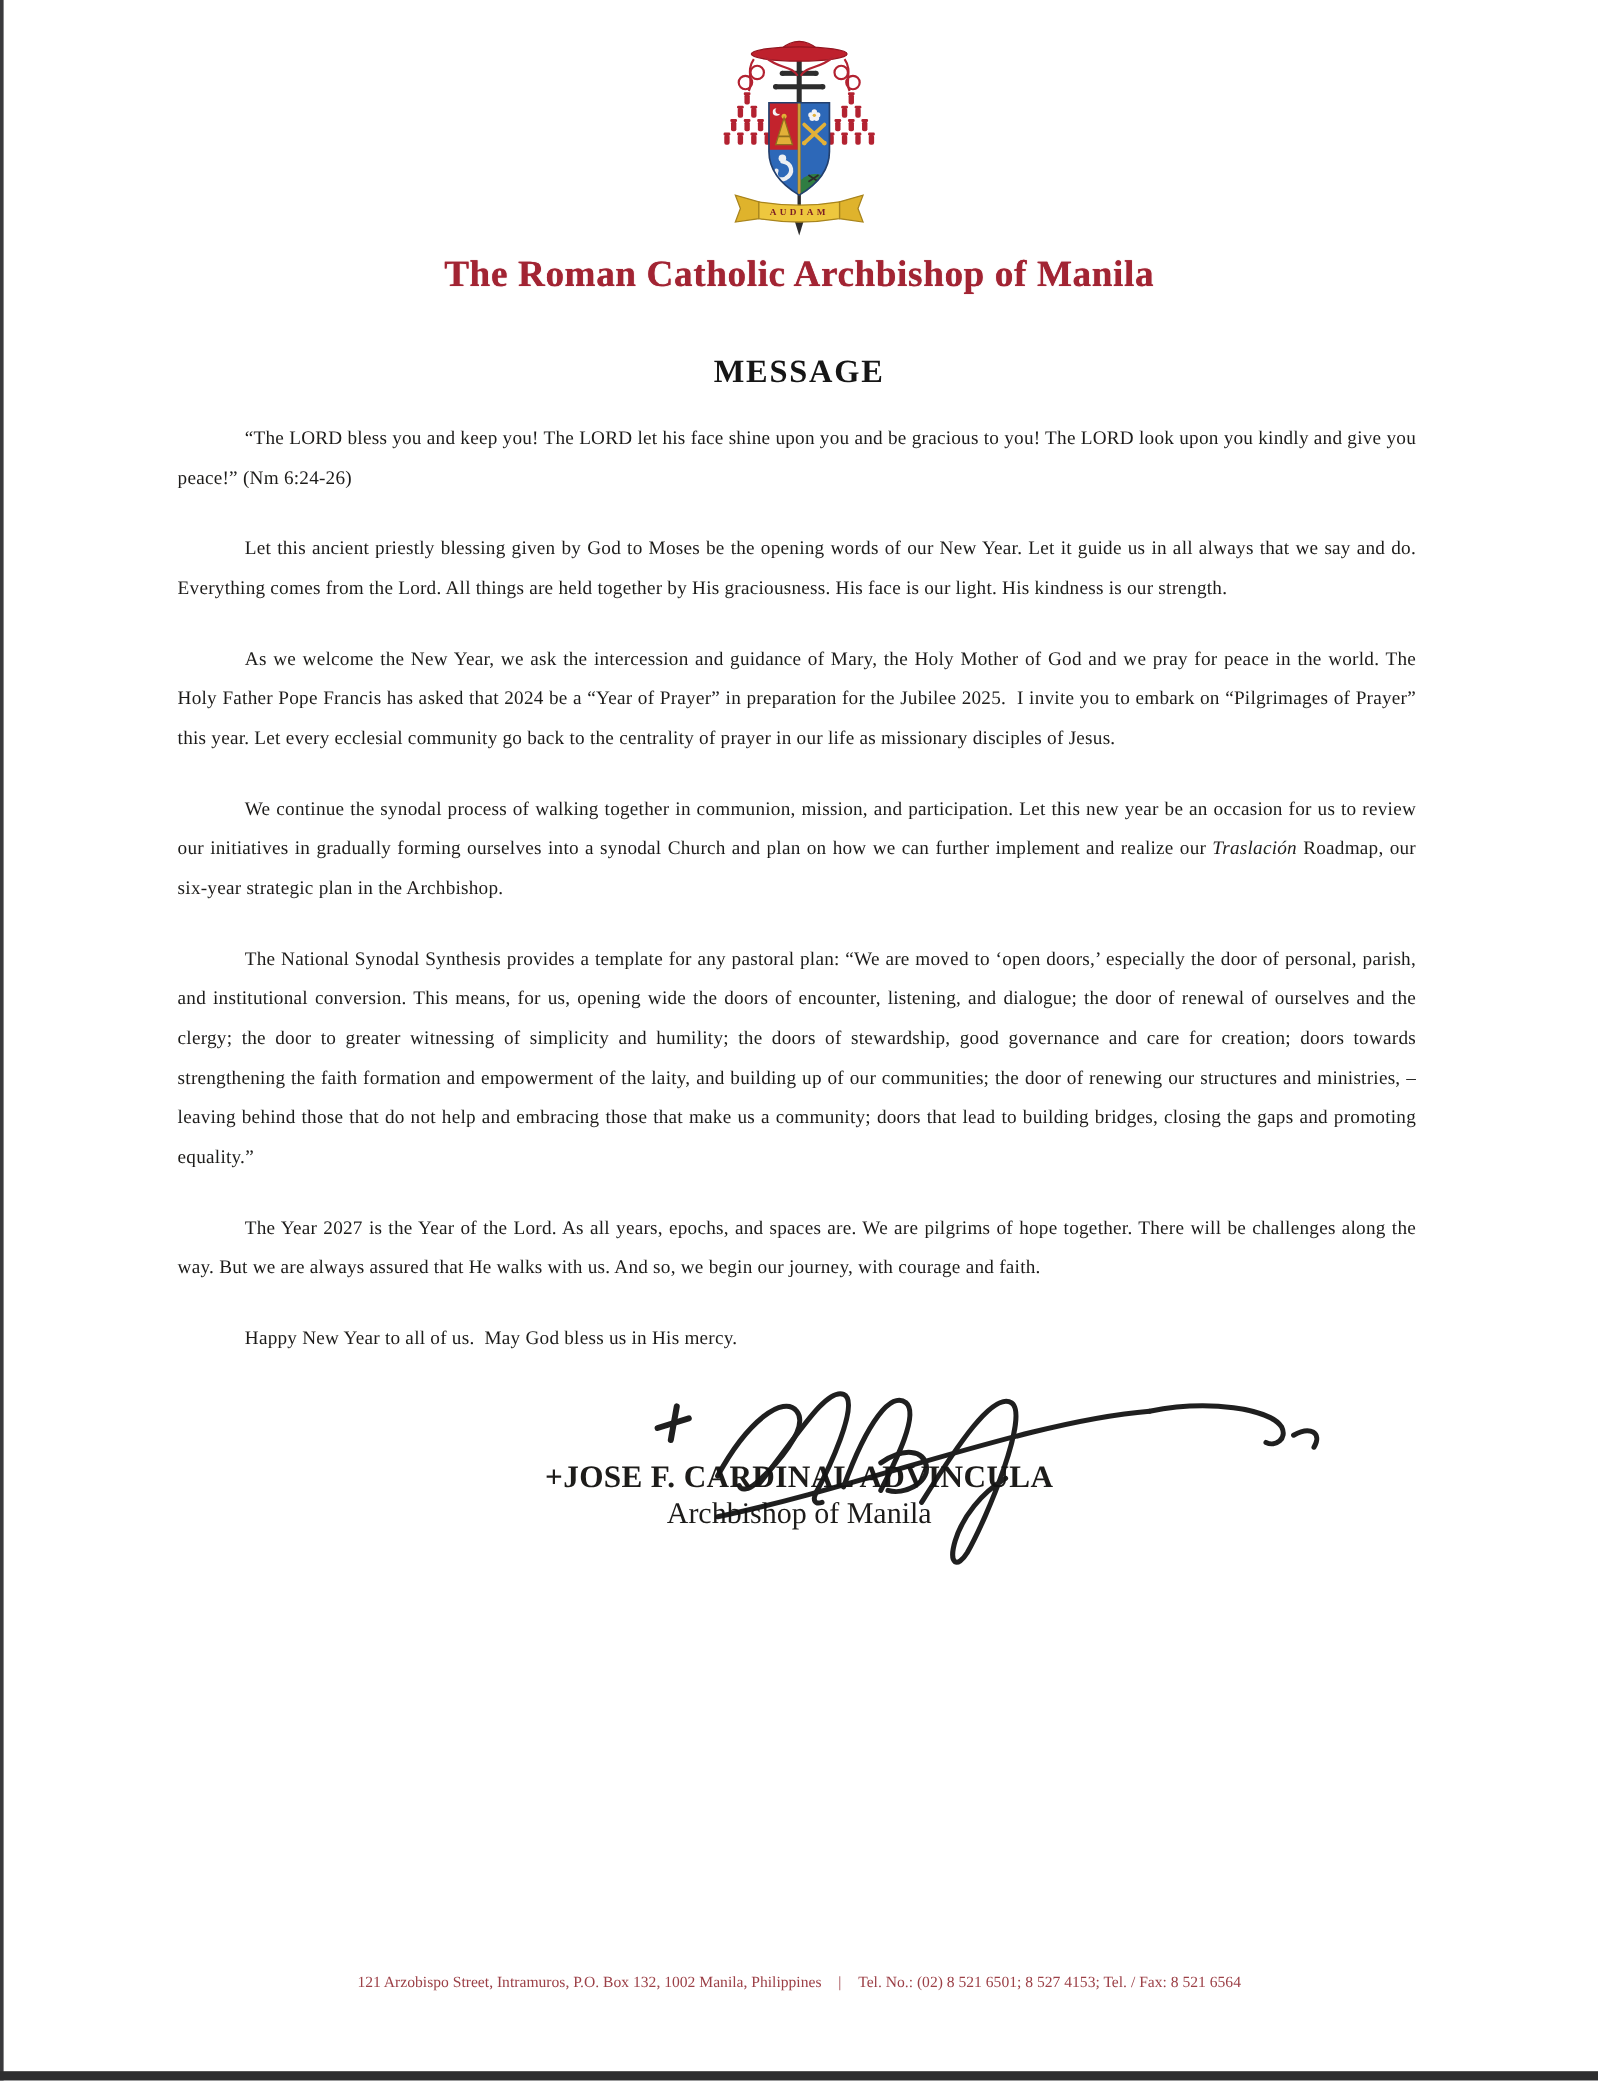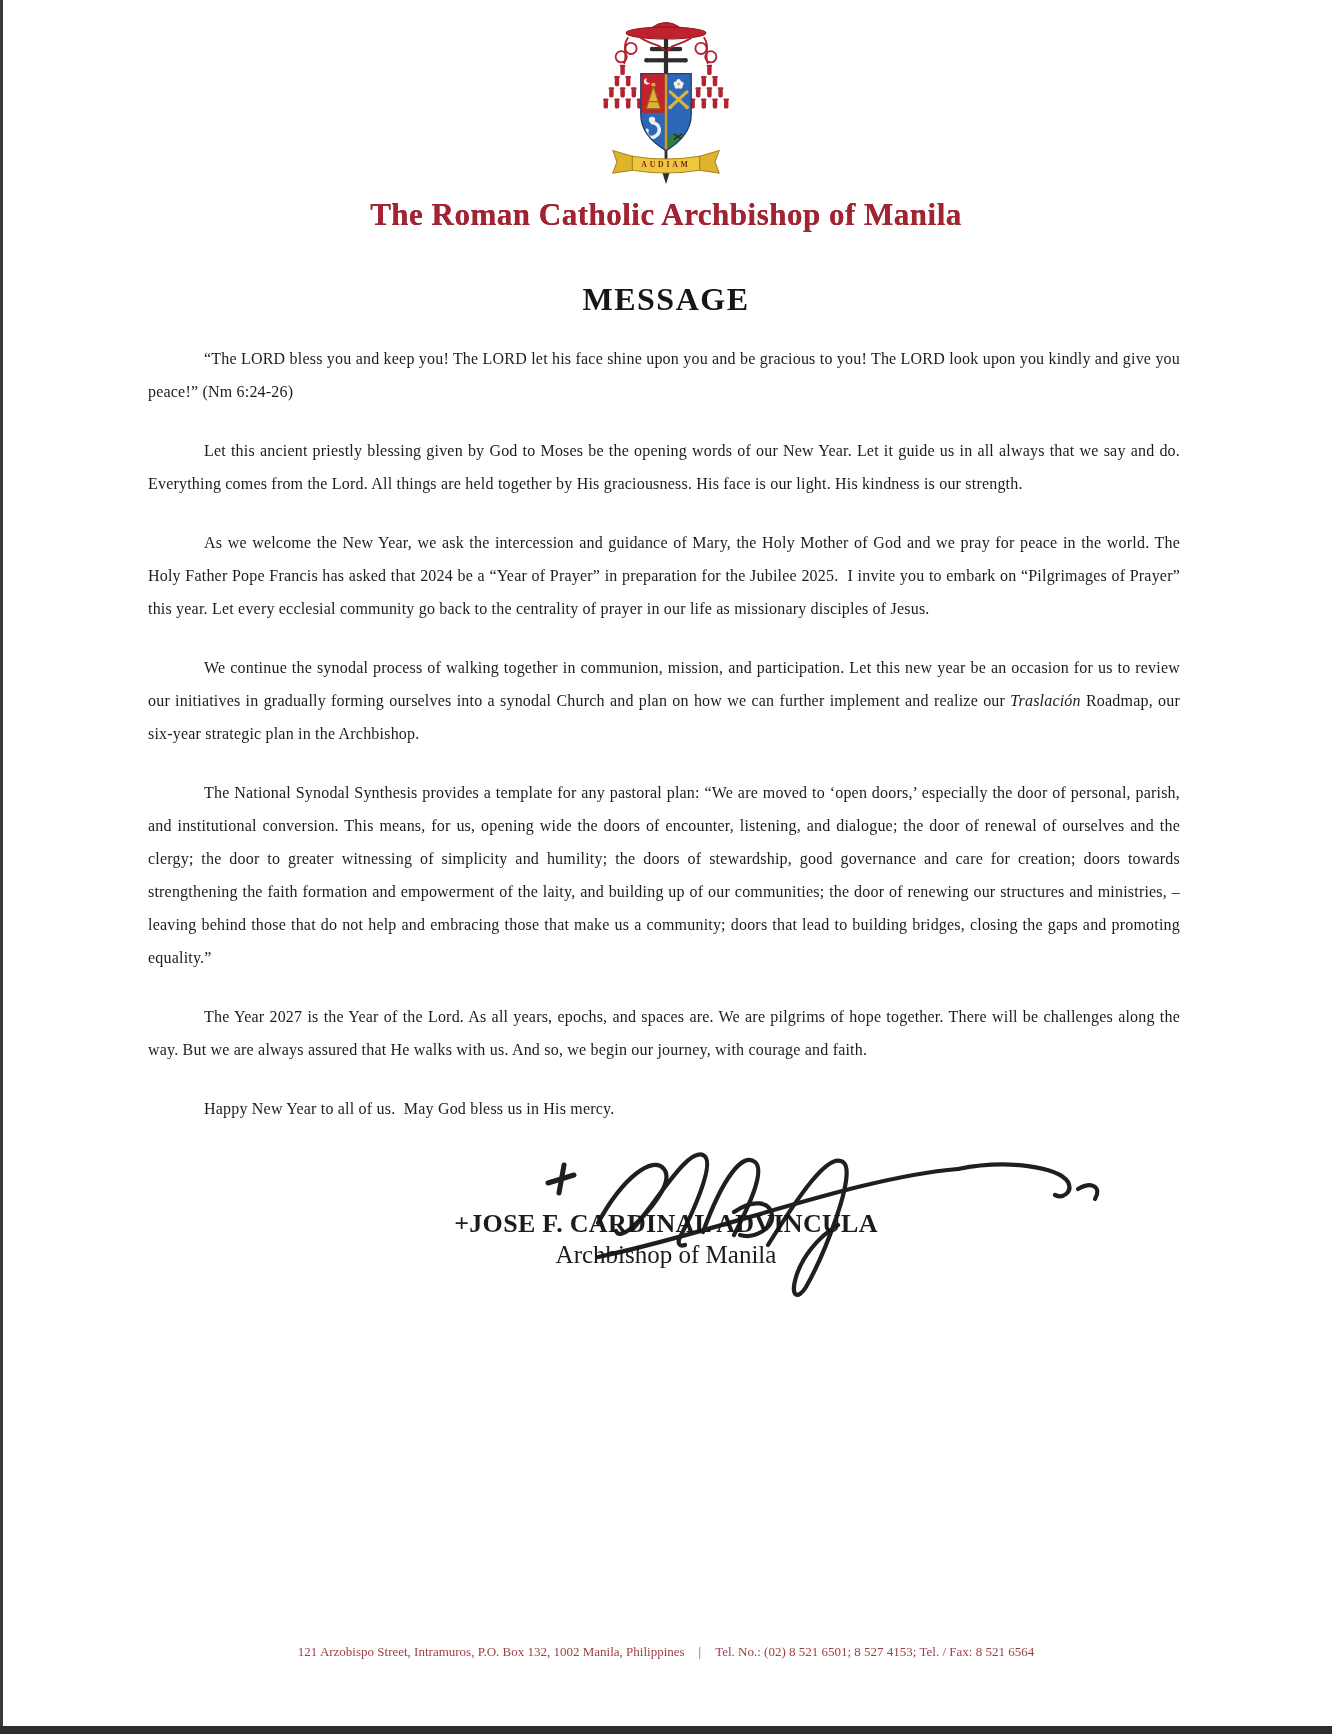--- a/index.html
+++ b/index.html
@@ -11,34 +11,34 @@
     font-family:"Liberation Serif","DejaVu Serif",serif;
     color:#1d1c1a;
     overflow:hidden;
   }
   .scan-left-border{
     position:absolute;left:0;top:0;bottom:0;width:3px;background:#3a3a3c;
   }
   .scan-bottom-border{
     position:absolute;left:0;right:0;bottom:0;height:8px;background:#2e2e2f;
   }
-  header{ text-align:center; padding-top:12px; }
+  header{ text-align:center; padding-top:24px; }
   .arms{ display:inline-block; line-height:0; }
   .org-name{
     margin-top:6px;
     font-size:31px;
     font-weight:bold;
     color:#a22433;
     letter-spacing:.5px;
     text-shadow:0 0 .6px #a22433;
   }
   .msg-title{
     margin:48px 0 0 0;
     text-align:center;
-    font-size:32px;
+    font-size:27px;
     font-weight:bold;
     letter-spacing:1.5px;
     color:#161616;
   }
   .letter-body{
     margin:24px 152px 0 148px;
     text-align:justify;
     font-size:16px;
     line-height:33px;
     letter-spacing:.2px;

